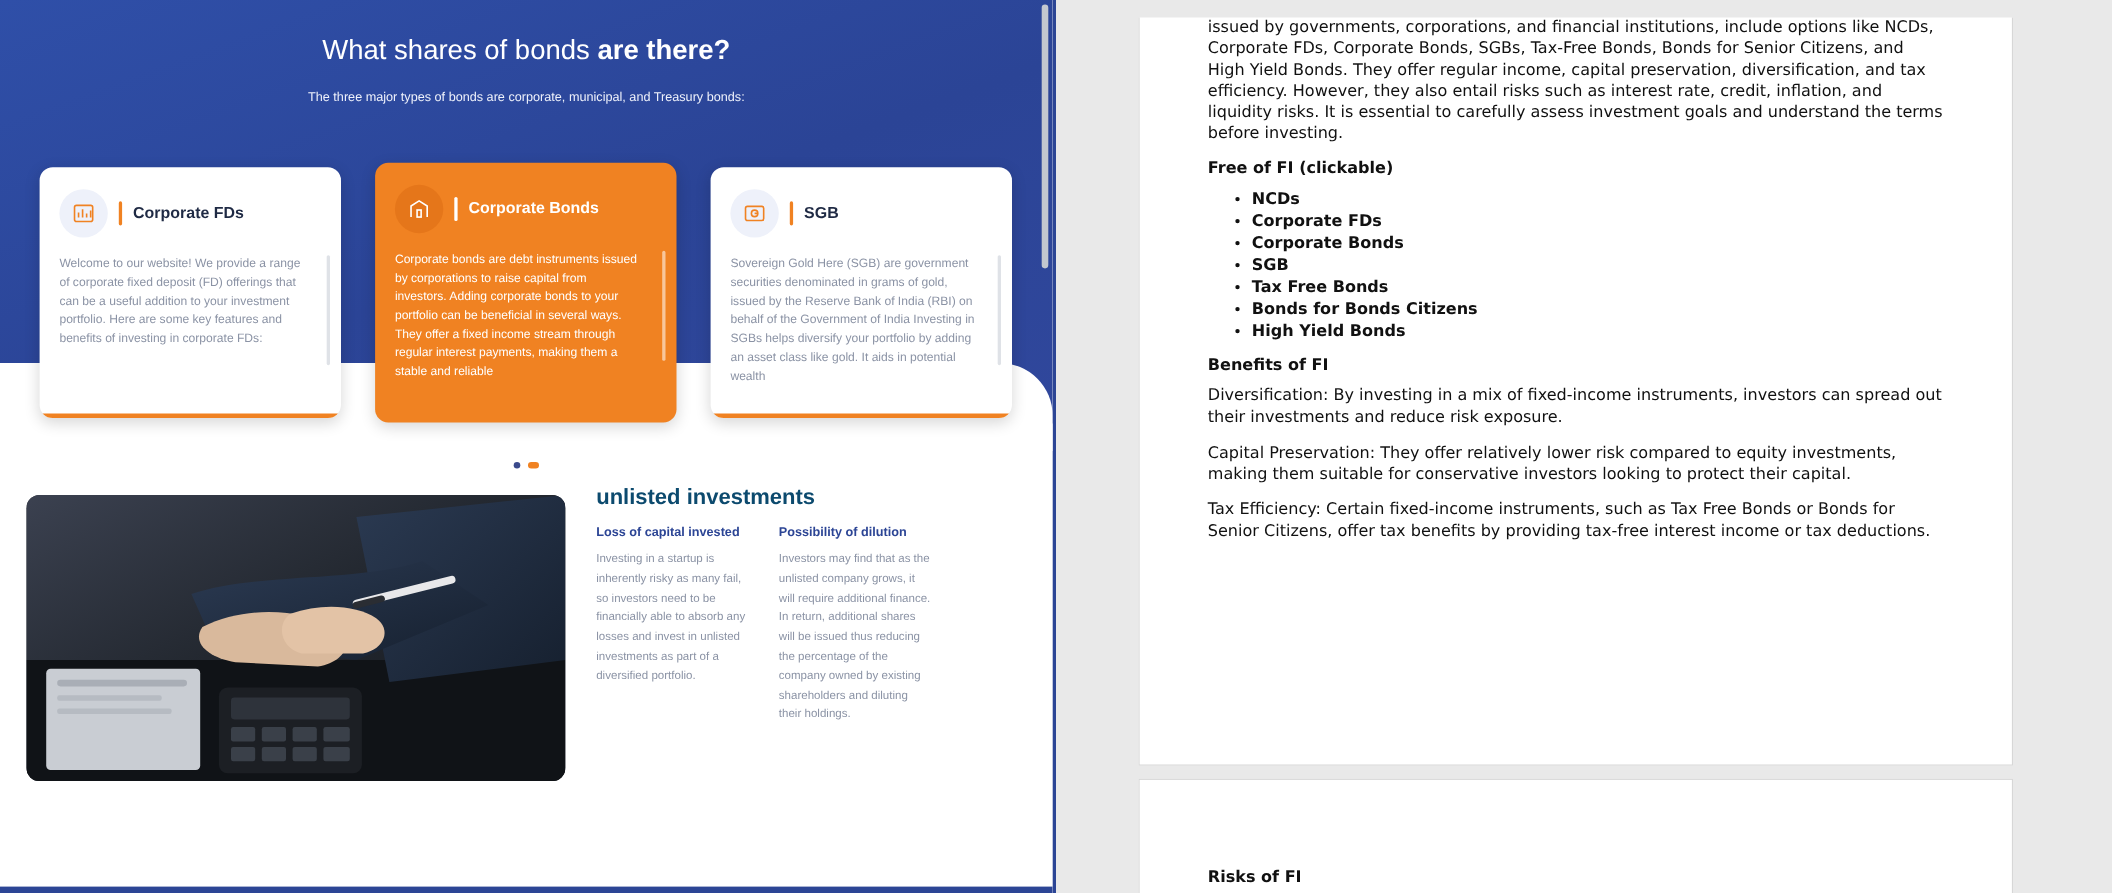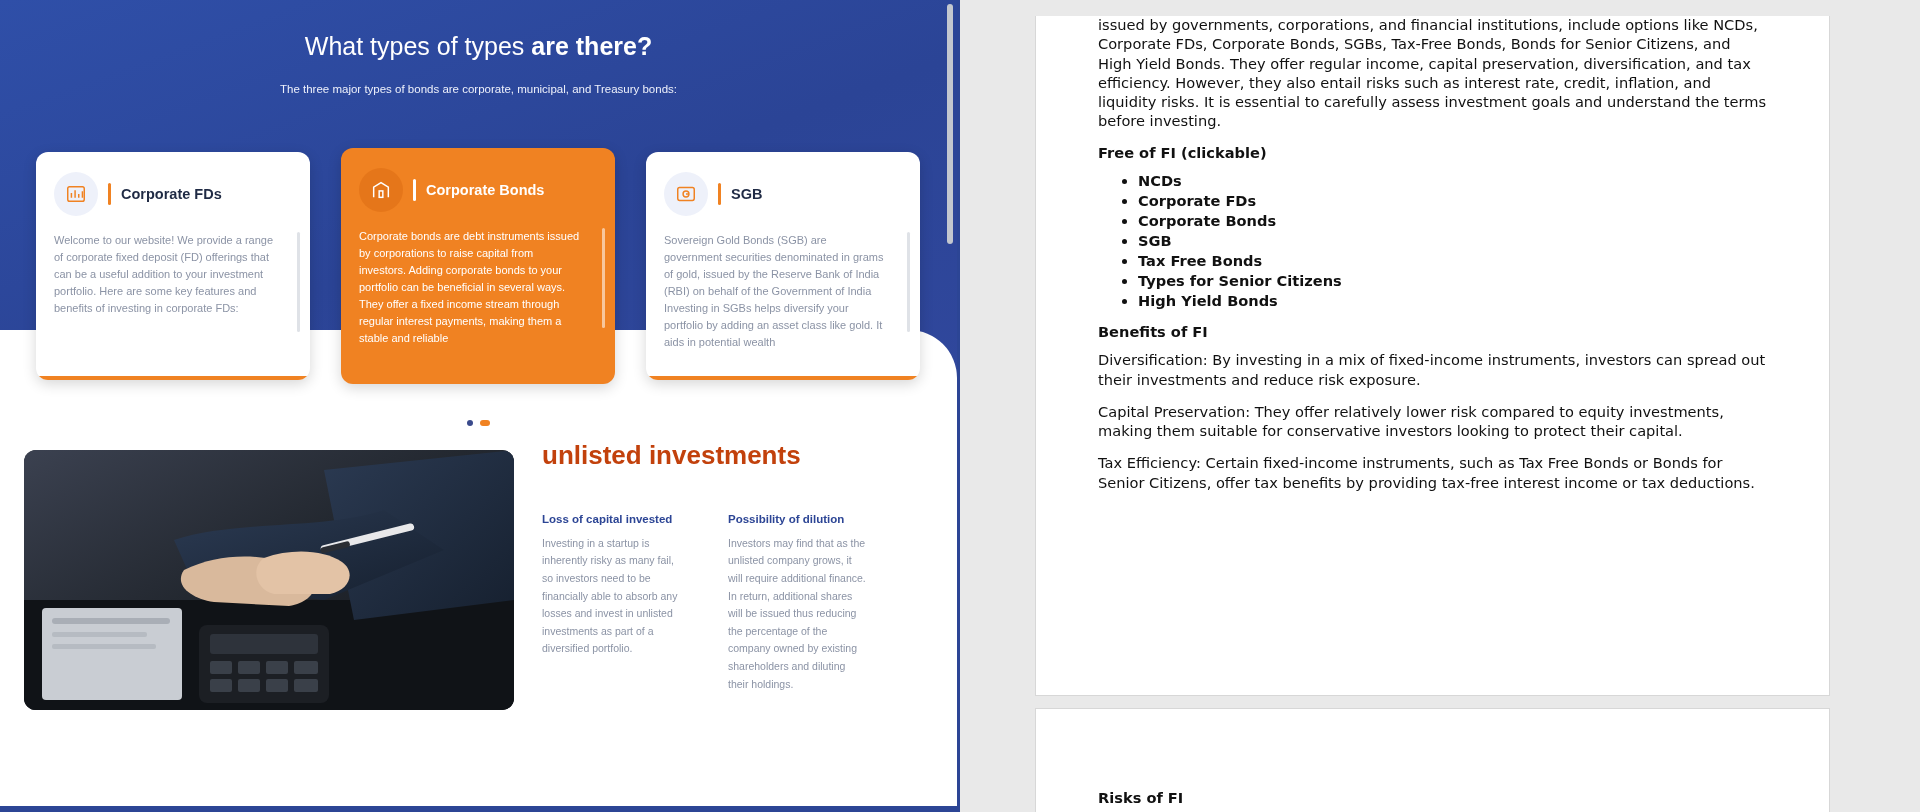--- a/index.html
+++ b/index.html
@@ -107,26 +107,26 @@
   .risks { position: absolute; left: 0; top: 440px; width: 957px; }
   .risk-photo {
     position: absolute; left: 24px; top: 10px;
     width: 490px; height: 260px; border-radius: 12px; overflow: hidden;
     background: #2a2f38;
   }
   .risk-photo svg { display: block; }
 
   .risk-text { position: absolute; left: 542px; top: 0; width: 400px; }
   .risk-h1 { color: #2c4595; font-size: 25px; font-weight: 700; line-height: 1.22; }
-  .risk-h2 { color: #c2410c; font-size: 26px; font-weight: 700; line-height: 1.22; }
+  .risk-h2 { color: #0c4a6e; font-size: 20px; font-weight: 700; line-height: 1.22; }
   .risk-p {
     margin-top: 13px; color: #8b93a5; font-size: 11.5px; line-height: 1.6;
     width: 392px;
   }
-  .risk-cols { display: flex; gap: 46px; margin-top: 41px; }
+  .risk-cols { display: flex; gap: 26px; margin-top: 14px; }
   .risk-col { width: 140px; }
   .risk-col h4 { margin: 0 0 10px 0; color: #2c4595; font-size: 11.5px; font-weight: 700; }
   .risk-col p { margin: 0; color: #8b93a5; font-size: 10.5px; line-height: 1.68; }
 
   
   #left-scrollbar {
     position: absolute; right: 3px; top: 0; width: 8px; height: 812px;
     background: transparent;
   }
   #left-scrollbar .thumb {
@@ -170,21 +170,21 @@
     color: #111111; font-size: 14.6px; font-weight: 700; line-height: 1.38;
   }
 </style>
 </head>
 <body>
 
 <div id="left-pane">
 
   <div class="hero">
     <div class="hero-title">
-      <span>What types of types </span><b>are there?</b>
+      <span>What shares of bonds </span><b>are there?</b>
     </div>
     <div class="hero-sub">The three major types of bonds are corporate, municipal, and Treasury bonds:</div>
   </div>
 
   <div class="shelf"></div>
 
   <div class="cards">
 
     <div class="card white c1">
       <div class="card-head">
@@ -230,21 +230,21 @@
           <svg width="22" height="22" viewBox="0 0 24 24" fill="none" stroke="#f08222" stroke-width="1.6">
             <rect x="3" y="5" width="18" height="14" rx="2"></rect>
             <circle cx="12" cy="12" r="3.2"></circle>
             <line x1="12" y1="12" x2="15" y2="12"></line>
           </svg>
         </div>
         <div class="bar"></div>
         <div class="card-title">SGB</div>
       </div>
       <div class="card-body">
-        <div class="txt">Sovereign Gold Bonds (SGB) are government securities denominated in grams of gold, issued by the Reserve Bank of India (RBI) on behalf of the Government of India Investing in SGBs helps diversify your portfolio by adding an asset class like gold. It aids in potential wealth</div>
+        <div class="txt">Sovereign Gold Here (SGB) are government securities denominated in grams of gold, issued by the Reserve Bank of India (RBI) on behalf of the Government of India Investing in SGBs helps diversify your portfolio by adding an asset class like gold. It aids in potential wealth</div>
         <div class="scroll-rail"></div>
       </div>
       <div class="card-foot"></div>
     </div>
   </div>
 
   <div class="dots">
     <span class="dot"></span>
     <span class="dot active"></span>
   </div>
@@ -317,21 +317,21 @@
     <div class="doc-inner" style="padding-top:118px;">
       <p class="doc-p">issued by governments, corporations, and financial institutions, include options like NCDs, Corporate FDs, Corporate Bonds, SGBs, Tax-Free Bonds, Bonds for Senior Citizens, and High Yield Bonds. They offer regular income, capital preservation, diversification, and tax efficiency. However, they also entail risks such as interest rate, credit, inflation, and liquidity risks. It is essential to carefully assess investment goals and understand the terms before investing.</p>
 
       <div class="doc-h">Free of FI (clickable)</div>
       <ul class="doc-list">
         <li>NCDs</li>
         <li>Corporate FDs</li>
         <li>Corporate Bonds</li>
         <li>SGB</li>
         <li>Tax Free Bonds</li>
-        <li>Types for Senior Citizens</li>
+        <li>Bonds for Bonds Citizens</li>
         <li>High Yield Bonds</li>
       </ul>
 
       <div class="doc-h">Benefits of FI</div>
       <p class="doc-p">Diversification: By investing in a mix of fixed-income instruments, investors can spread out their investments and reduce risk exposure.</p>
       <p class="doc-p">Capital Preservation: They offer relatively lower risk compared to equity investments, making them suitable for conservative investors looking to protect their capital.</p>
       <p class="doc-p">Tax Efficiency: Certain fixed-income instruments, such as Tax Free Bonds or Bonds for Senior Citizens, offer tax benefits by providing tax-free interest income or tax deductions.</p>
     </div>
   </div>
 

